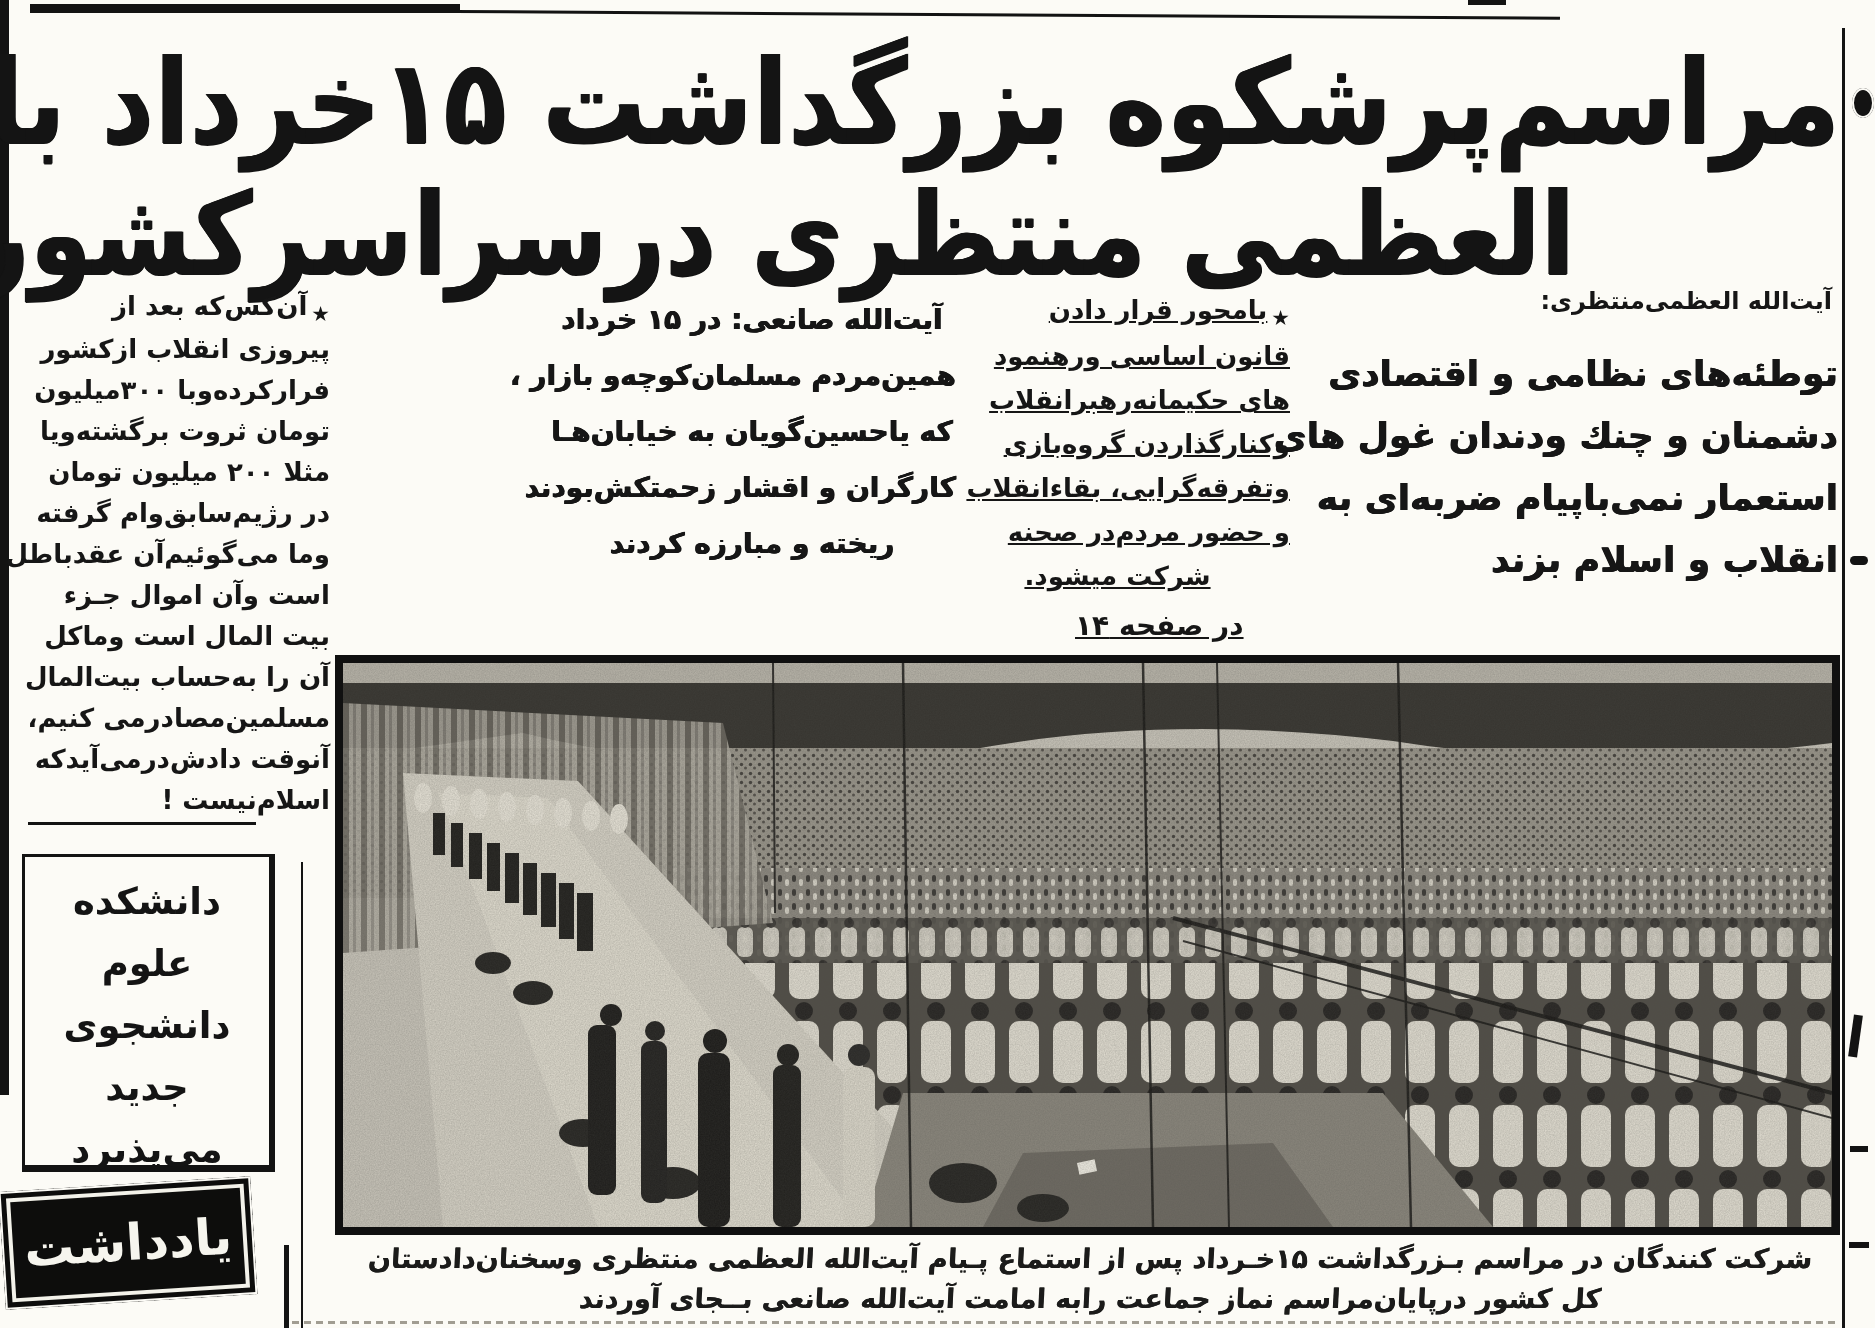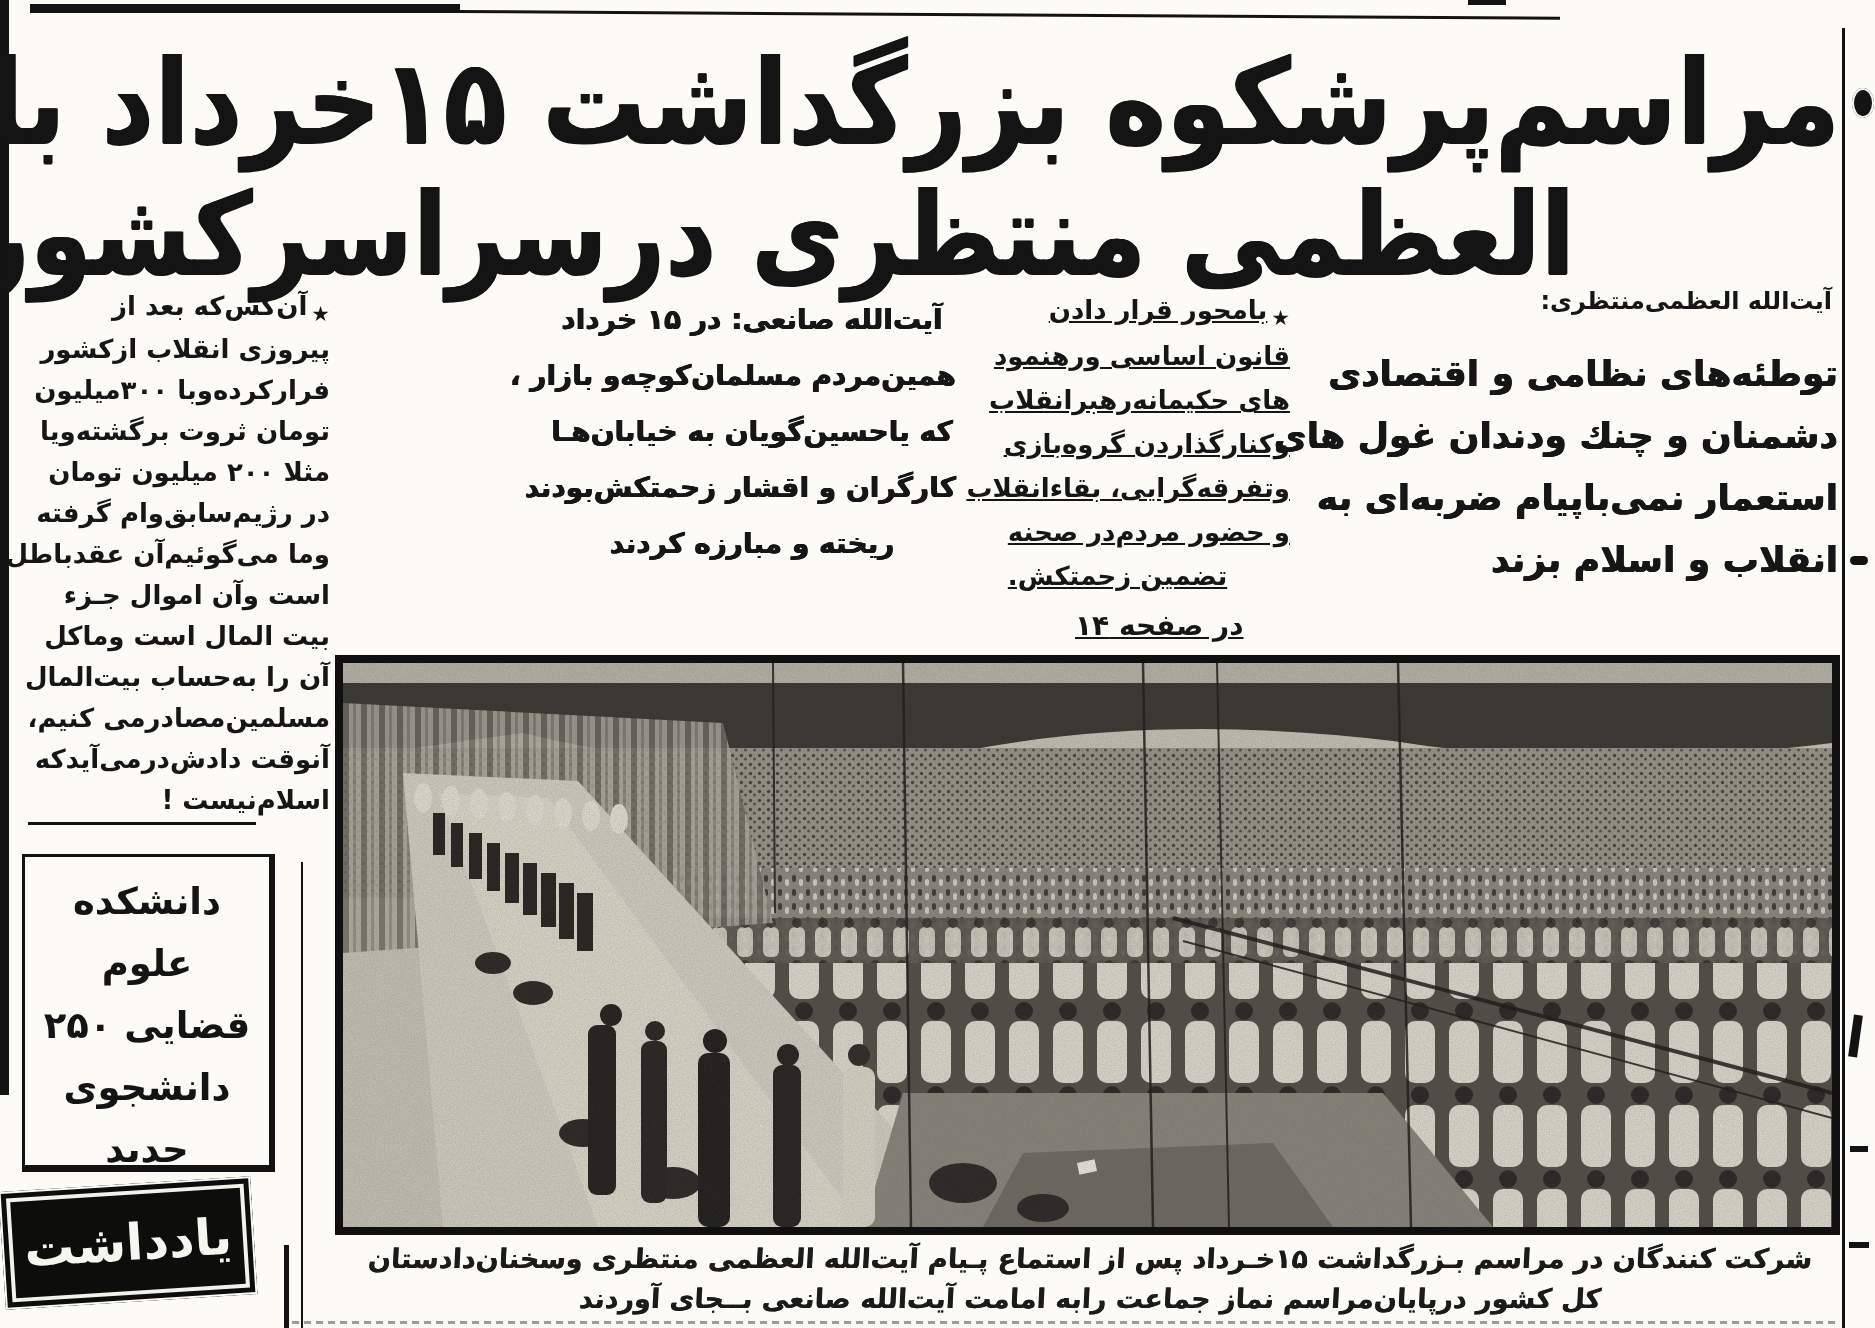--- a/index.html
+++ b/index.html
@@ -79,21 +79,21 @@
     </div>
   </div>
 
   <div class="abs col" style="left:945px;top:288px;width:345px;font-size:26px;line-height:44px;text-align:right;text-decoration:underline;">
     <div class="line"><span class="star">★</span><span>بامحور قرار دادن</span></div>
     <div class="line">قانون اساسی ورهنمود</div>
     <div class="line">های حکیمانه‌رهبرانقلاب</div>
     <div class="line">وکنارگذاردن گروه‌بازی</div>
     <div class="line">وتفرقه‌گرایی، بقاءانقلاب</div>
     <div class="line">و حضور مردم‌در صحنه</div>
-    <div class="line" style="text-align:center;">تضمین زحمتکش.</div>
+    <div class="line" style="text-align:center;">شرکت میشود.</div>
     <div class="pageref" style="font-size:28px;text-align:left;padding-left:130px;margin-top:6px;">در صفحه ۱۴</div>
   </div>
 
   <div class="abs col" style="left:548px;top:292px;width:408px;font-size:28px;line-height:56px;text-align:center;">
     <div class="line subhead">آیت‌الله صانعی: در ۱۵ خرداد</div>
     <div class="line subhead">همین‌مردم مسلمان‌کوچه‌و بازار ،</div>
     <div class="line subhead">که یاحسین‌گویان به خیابان‌هـا</div>
     <div class="line subhead">کارگران و اقشار زحمتکش‌بودند</div>
     <div class="line subhead">ریخته و مبارزه کردند</div>
   </div>
@@ -112,21 +112,20 @@
     <div class="line">مسلمین‌مصادرمی کنیم،</div>
     <div class="line">آنوقت دادش‌درمی‌آیدکه</div>
     <div class="line">اسلام‌نیست !</div>
   </div>
 
   <div class="abs rule" style="left:28px;top:822px;width:228px;height:3px;"></div>
 
   <div class="abs leftbox" style="left:22px;top:830px;width:244px;height:308px;margin-top:24px;">
     <div style="font-size:37px;line-height:62px;font-weight:bold;margin-top:14px;">
       <div>دانشکده علوم</div>
-      <div>قضایی ۲۵۰</div>
       <div>دانشجوی جدید</div>
       <div>می‌پذیرد</div>
     </div>
     <div class="pageref" style="font-size:23px;margin-top:2px;">در صفحه ۱۵</div>
   </div>
 
   <div class="abs notebox" style="left:2px;top:1184px;width:252px;height:118px;">
     <div class="inner" style="font-size:50px;">یادداشت</div>
   </div>
 

